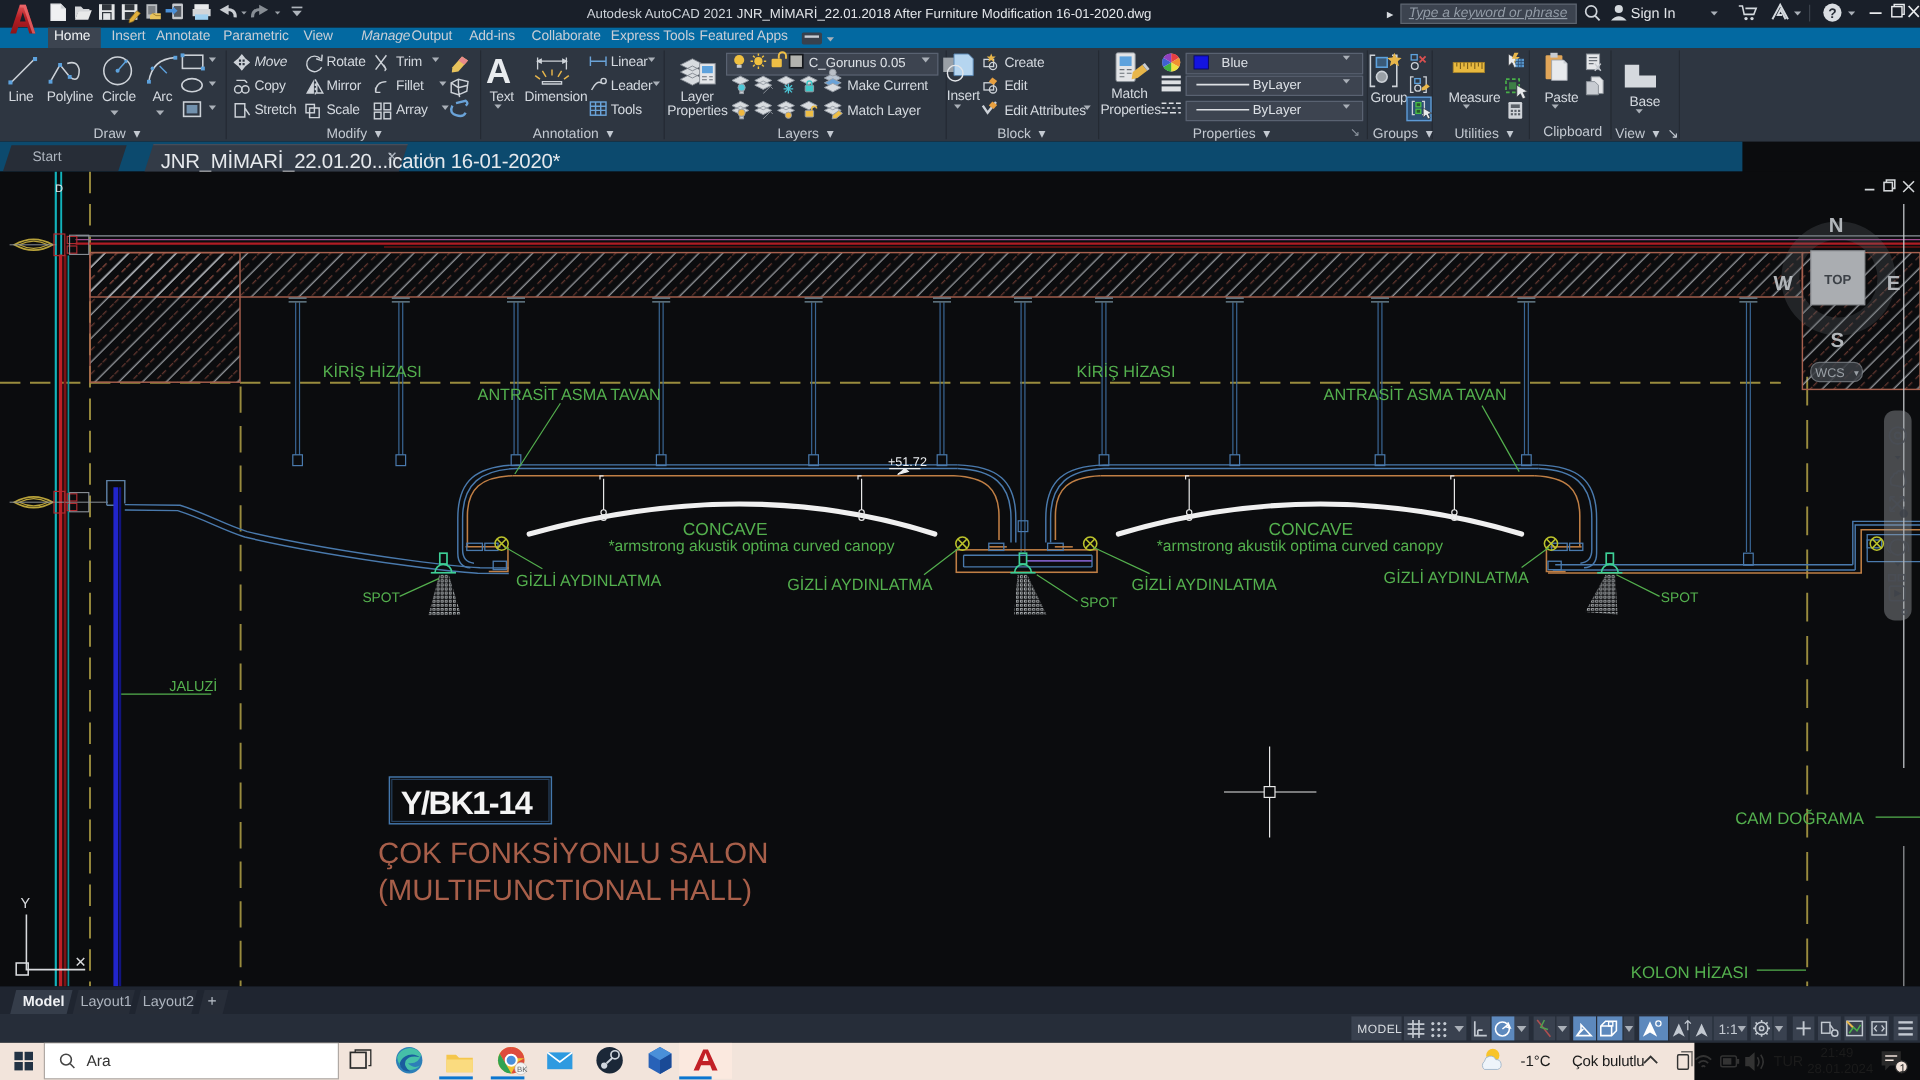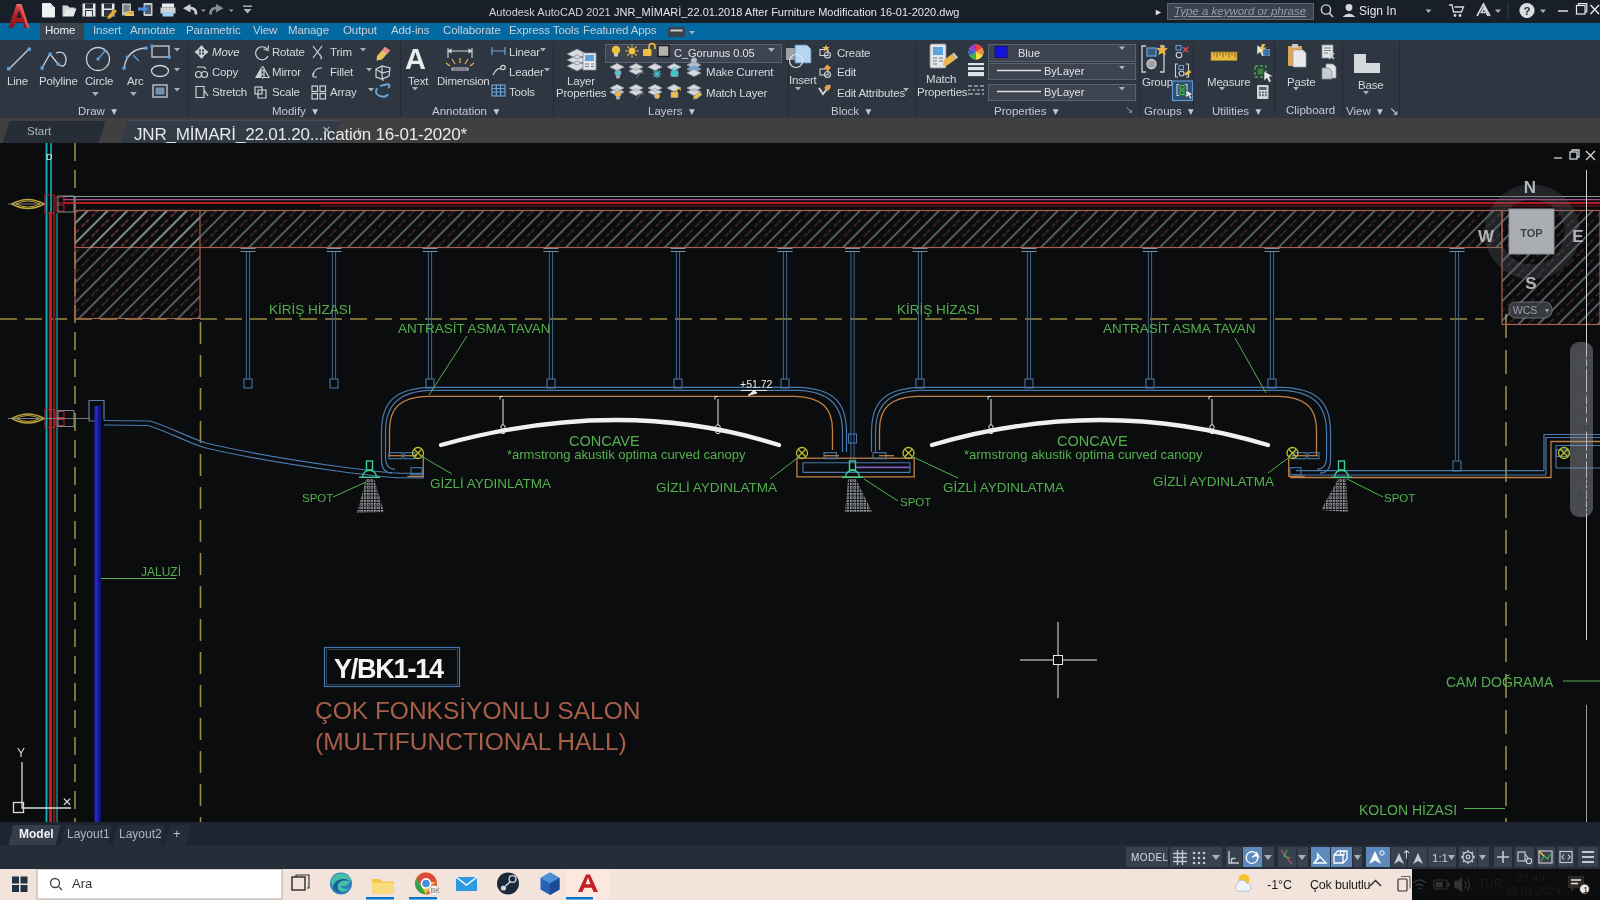--- a/index.html
+++ b/index.html
@@ -1,21 +1,21 @@
 <!DOCTYPE html>
 <html><head><meta charset="utf-8">
 <style>
   html,body{margin:0;padding:0;background:#000;}
   #app{position:relative;width:1600px;height:900px;overflow:hidden;font-family:"Liberation Sans",sans-serif;background:#0b0c0e;}
   .abs{position:absolute;}
   
   #titlebar{left:0;top:0;width:1600px;height:23px;background:#191f29;}
   #tabrow{left:0;top:23px;width:1600px;height:17px;background:#0369a1;}
   #ribbon{left:0;top:40px;width:1600px;height:78px;background:#2e3641;}
-  #filetabs{left:0;top:118px;width:1600px;height:25px;background:#404040;}
+  #filetabs{left:0;top:118px;width:1452px;height:25px;background:#0c4a6e;}
   #canvas{left:0;top:143px;width:1600px;height:679px;background:#0b0c0e;}
   #modeltabs{left:0;top:822px;width:1600px;height:23px;background:#1f2530;}
   #statusbar{left:0;top:845px;width:1600px;height:24px;background:#262d39;}
   #taskbar{left:0;top:869px;width:1412px;height:31px;background:#f2e4db;}
   .t{position:absolute;white-space:nowrap;}
   .ribtxt{font-size:11.5px;color:#d4d9df;letter-spacing:-0.2px;}
   .riblab{font-size:11.5px;color:#c3c9d1;}
   .tab{font-size:11.5px;color:#c9ced6;letter-spacing:-0.1px;}
 </style></head>
 <body>
@@ -116,21 +116,21 @@
     </svg>
     <div class="t" style="left:1359px;top:4px;font-size:12px;color:#e3e6ea;">Sign In</div>
   </div>
   <div class="abs" id="tabrow">
     <div class="t" style="left:40px;top:0;width:44px;height:17px;background:#3c4450;"></div>
     <div class="t tab" style="left:45px;top:1px;color:#f0f2f4;">Home</div>
     <div class="t tab" style="left:93px;top:1px;">Insert</div>
     <div class="t tab" style="left:130px;top:1px;">Annotate</div>
     <div class="t tab" style="left:186px;top:1px;">Parametric</div>
     <div class="t tab" style="left:253px;top:1px;">View</div>
-    <div class="t tab" style="left:288px;top:1px;">Manage</div>
+    <div class="t tab" style="left:301px;top:1px;font-style:italic;">Manage</div>
     <div class="t tab" style="left:343px;top:1px;">Output</div>
     <div class="t tab" style="left:391px;top:1px;">Add-ins</div>
     <div class="t tab" style="left:443px;top:1px;">Collaborate</div>
     <div class="t tab" style="left:509px;top:1px;">Express Tools</div>
     <div class="t tab" style="left:583px;top:1px;">Featured Apps</div>
     <svg class="abs" style="left:668px;top:3px" width="30" height="12">
         <rect x="0" y="1" width="17" height="10" rx="1.5" fill="#39414d"></rect>
         <rect x="2.5" y="3.5" width="12" height="2" fill="#c9ced5"></rect>
         <path d="M21 5 l3 3.5 l3-3.5 Z" fill="#aab0b8"></path>
       </svg>
@@ -176,21 +176,21 @@
     <div class="t ribtxt" style="left:837px;top:47px;">Edit Attributes</div>
     <div class="t ribtxt" style="left:926px;top:33px;">Match</div>
     <div class="t ribtxt" style="left:917px;top:46px;">Properties</div>
     <div class="t ribtxt" style="left:1142px;top:36px;">Group</div>
     <div class="t ribtxt" style="left:1207px;top:36px;">Measure</div>
     <div class="t ribtxt" style="left:1287px;top:36px;">Paste</div>
     <div class="t ribtxt" style="left:1358px;top:39px;">Base</div>
 
     <div class="t riblab" style="left:78px;top:64px;">Draw&nbsp;&nbsp;▾</div>
     <div class="t riblab" style="left:272px;top:64px;">Modify&nbsp;&nbsp;▾</div>
-    <div class="t riblab" style="left:432px;top:64px;">Annotation&nbsp;&nbsp;▾</div>
+    <div class="t riblab" style="left:444px;top:64px;">Annotation&nbsp;&nbsp;▾</div>
     <div class="t riblab" style="left:648px;top:64px;">Layers&nbsp;&nbsp;▾</div>
     <div class="t riblab" style="left:831px;top:64px;">Block&nbsp;&nbsp;▾</div>
     <div class="t riblab" style="left:994px;top:64px;">Properties&nbsp;&nbsp;▾</div>
     <div class="t riblab" style="left:1144px;top:64px;">Groups&nbsp;&nbsp;▾</div>
     <div class="t riblab" style="left:1212px;top:64px;">Utilities&nbsp;&nbsp;▾</div>
     <div class="t riblab" style="left:1286px;top:64px;">Clipboard</div>
     <div class="t riblab" style="left:1346px;top:64px;">View&nbsp;&nbsp;▾&nbsp;&nbsp;↘</div>
     <div class="t riblab" style="left:1125px;top:64px;color:#8f97a1;font-size:10px;">↘</div>
 
     <div class="abs" style="left:605px;top:4px;width:175px;height:17px;background:#3d4450;border:1px solid #596271;"></div>

